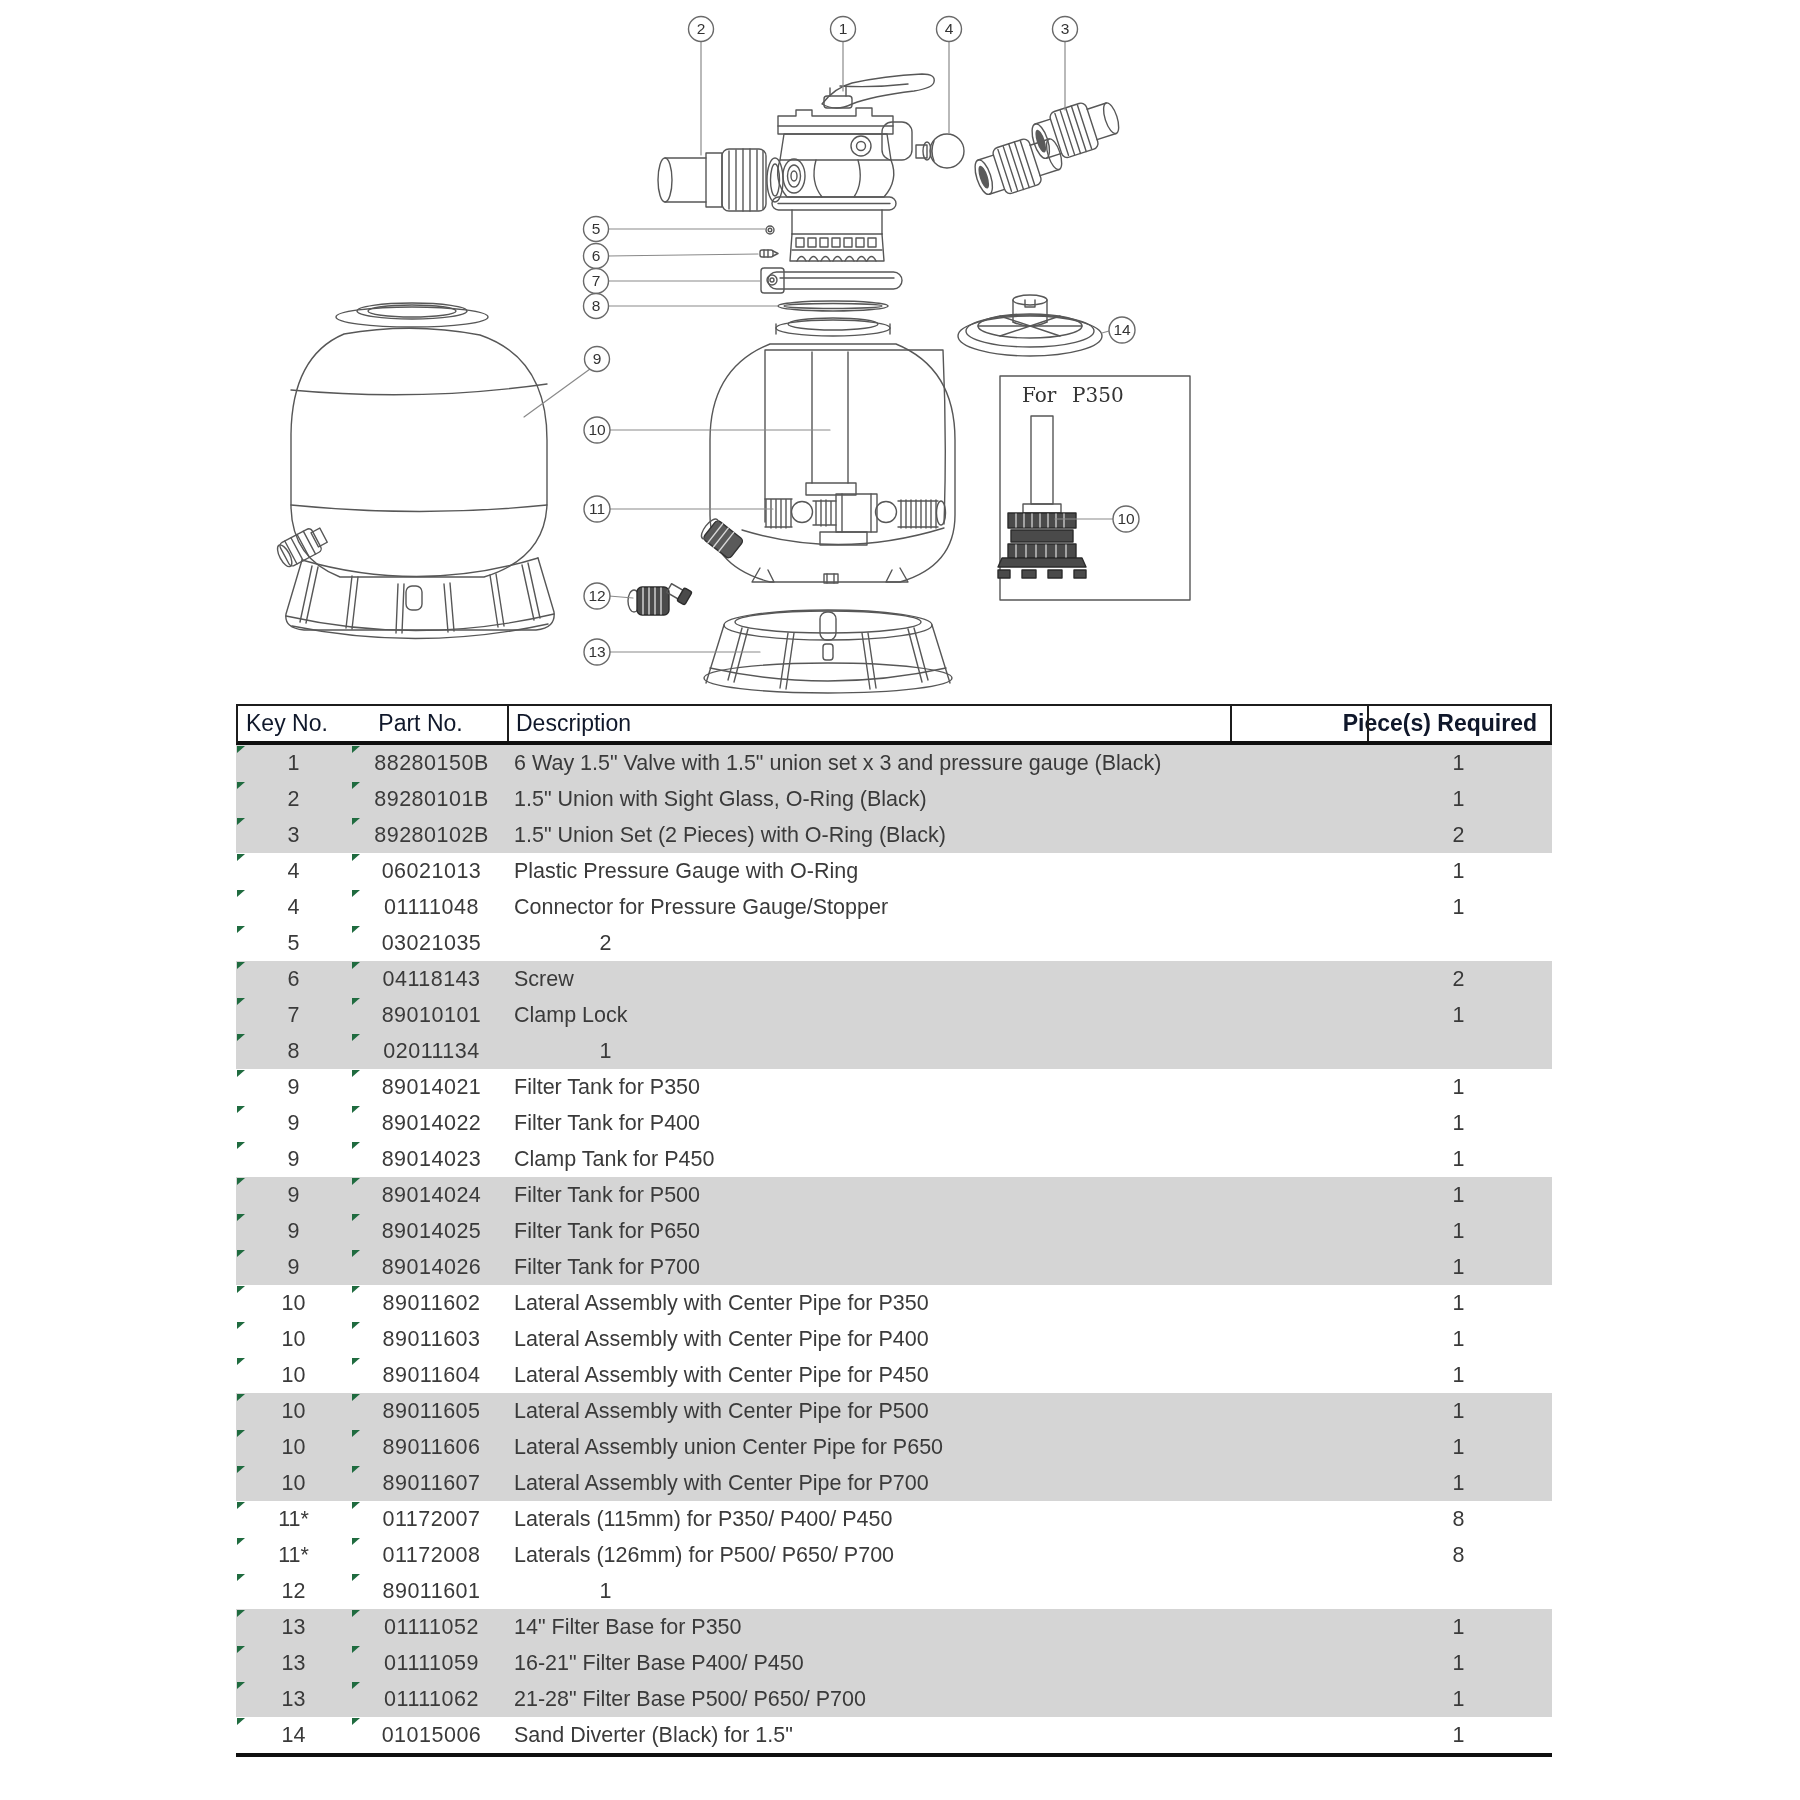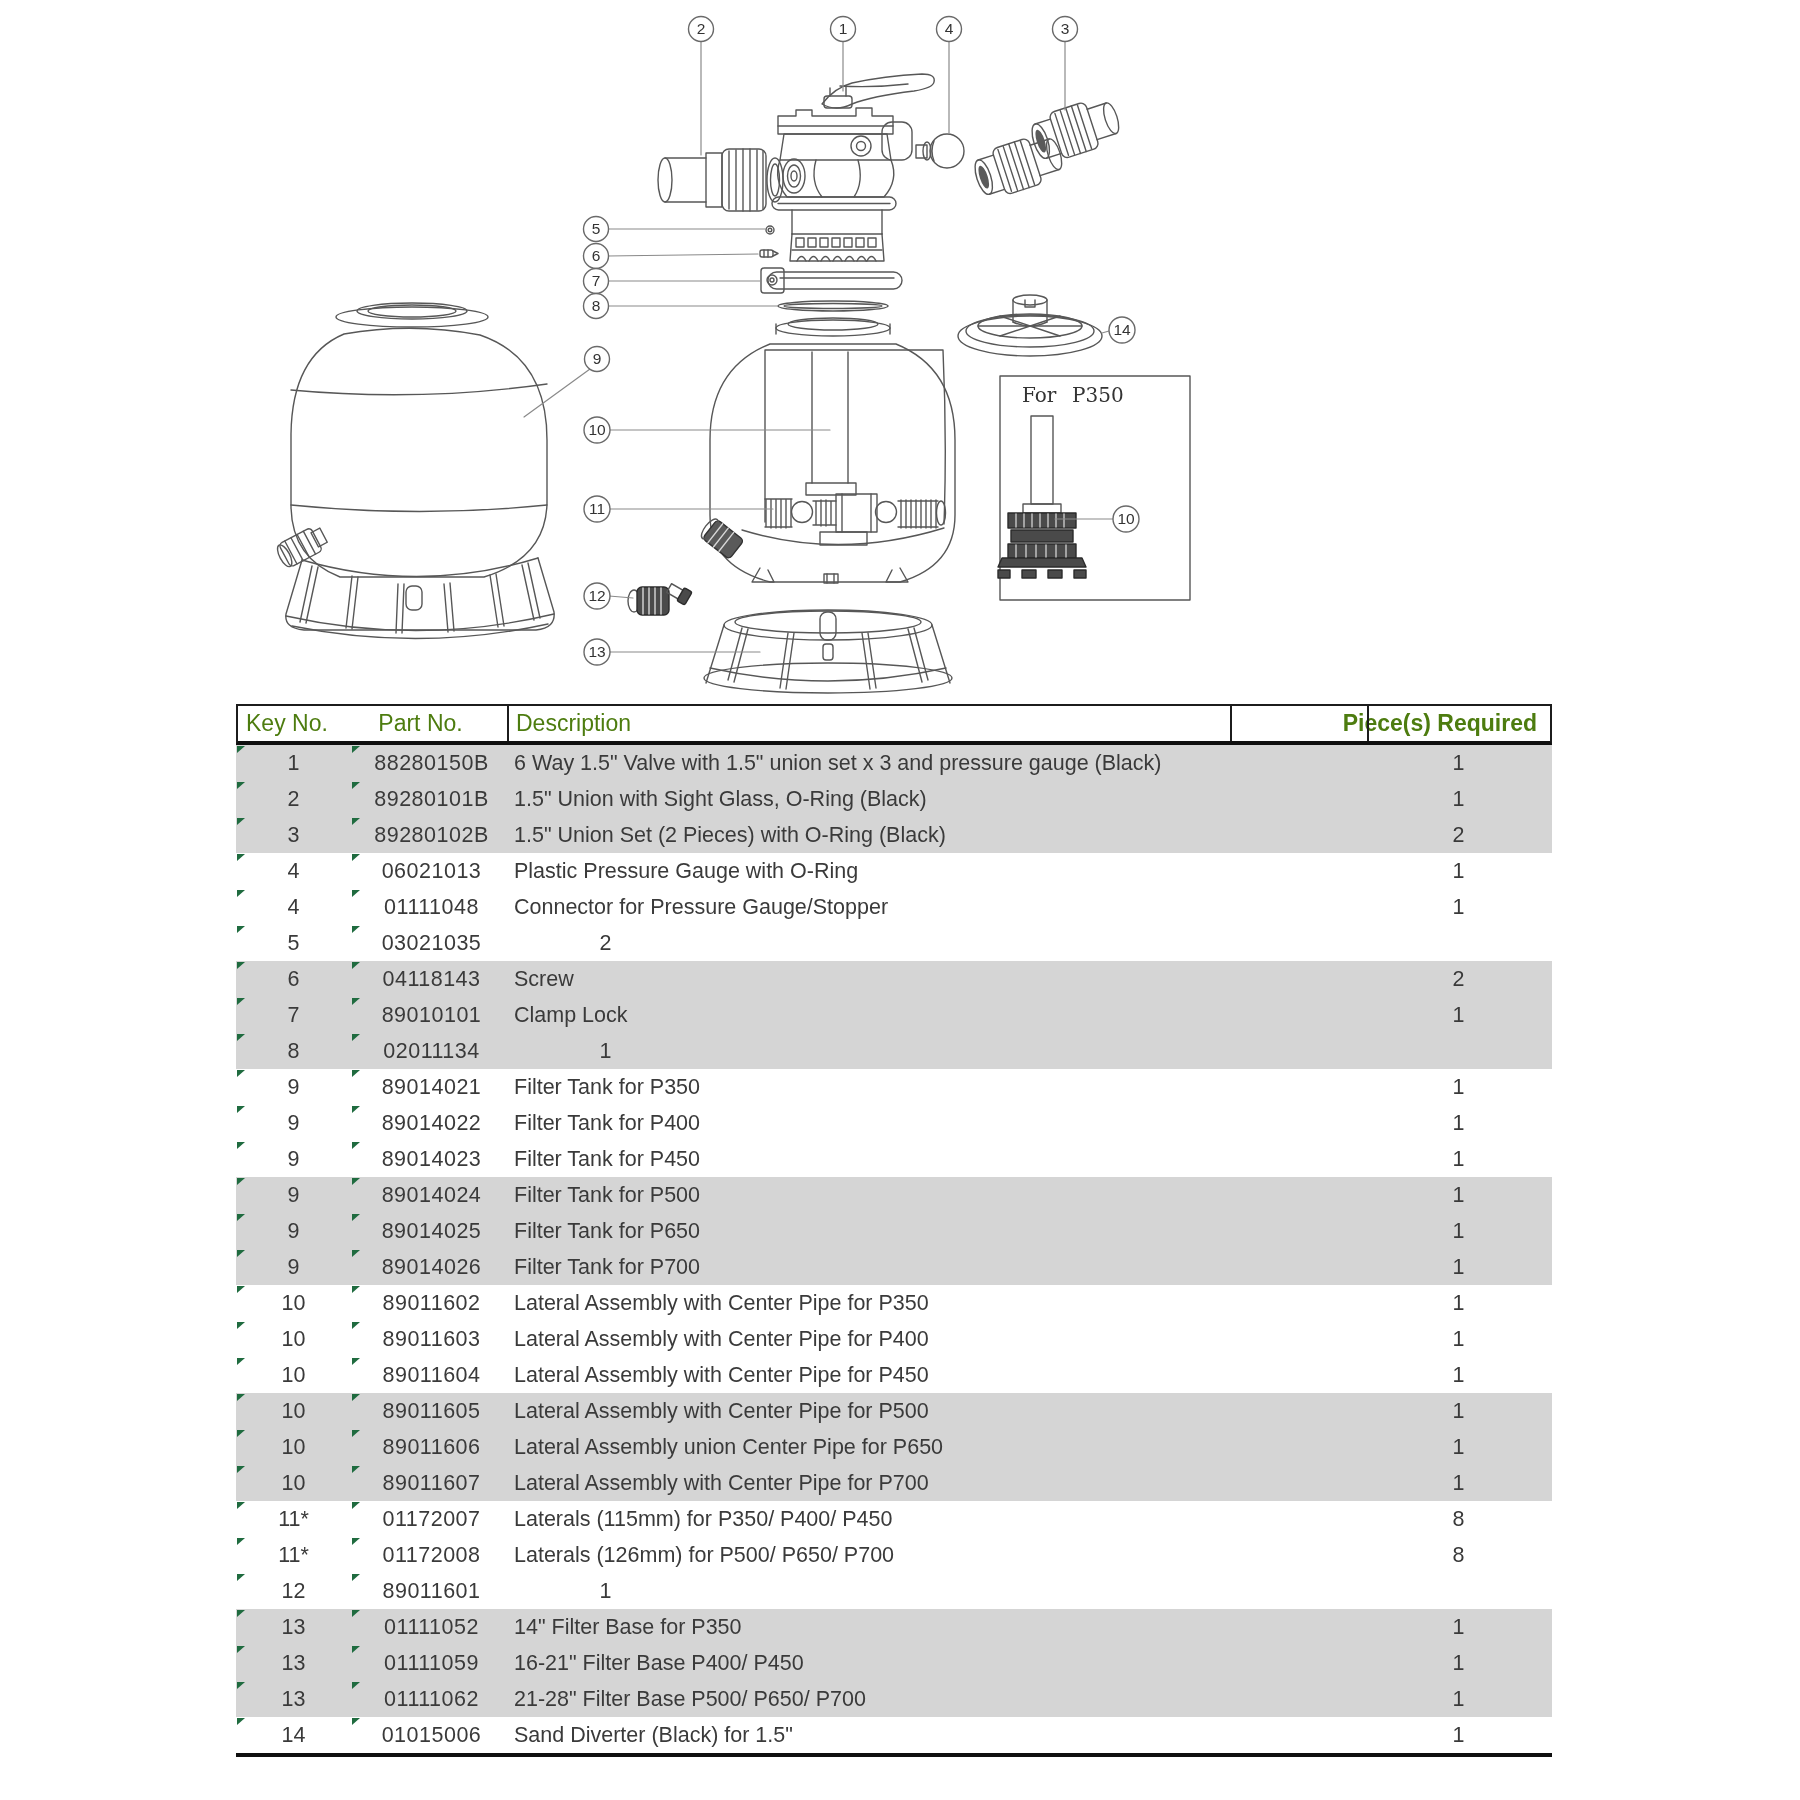--- a/index.html
+++ b/index.html
@@ -5,21 +5,21 @@
   html,body{margin:0;padding:0;background:#fff;}
   .page{position:relative;width:1800px;height:1800px;background:#fff;
         font-family:"Liberation Sans",sans-serif;overflow:hidden;}
   svg.diagram{position:absolute;top:0;left:0;}
 
   
   .table-wrap{position:absolute;left:236px;top:704px;width:1316px;}
   .thead{position:relative;height:41px;box-sizing:border-box;
          border-top:2px solid #1c1c1c;border-left:2px solid #1c1c1c;border-right:2px solid #1c1c1c;
          border-bottom:4px solid #0f0f0f;
-         font-size:23px;color:#4d7c0f;background:#fff;}
+         font-size:23px;color:#0f172a;background:#fff;}
   .hcell{position:absolute;top:0;height:100%;display:flex;align-items:center;white-space:nowrap;}
   .h-key{left:8px;}
   .h-part{left:102px;width:161px;justify-content:center;}
   .h-desc{left:278px;}
   .h-qty{right:13px;font-weight:bold;}
   .hline{position:absolute;top:0;width:1.5px;height:100%;background:#1c1c1c;}
   .hline.v1{left:269px;} .hline.v2{left:992px;} .hline.v3{left:1129px;}
 
   .tbody{border-bottom:4px solid #0f0f0f;}
   .row{position:relative;height:36px;display:flex;align-items:center;
@@ -405,21 +405,21 @@
           <div class="c-key">9</div>
           <div class="c-part">89014022</div>
           <div class="c-desc">Filter Tank for P400</div>
           <div class="c-qty">1</div>
         </div>
         <div class="row">
           <span class="mk mk1"></span>
           <span class="mk mk2"></span>
           <div class="c-key">9</div>
           <div class="c-part">89014023</div>
-          <div class="c-desc">Filter Tank for P450</div>
+          <div class="c-desc">Clamp Tank for P450</div>
           <div class="c-qty">1</div>
         </div>
         <div class="row shaded">
           <span class="mk mk1"></span>
           <span class="mk mk2"></span>
           <div class="c-key">9</div>
           <div class="c-part">89014024</div>
           <div class="c-desc">Filter Tank for P500</div>
           <div class="c-qty">1</div>
         </div>

